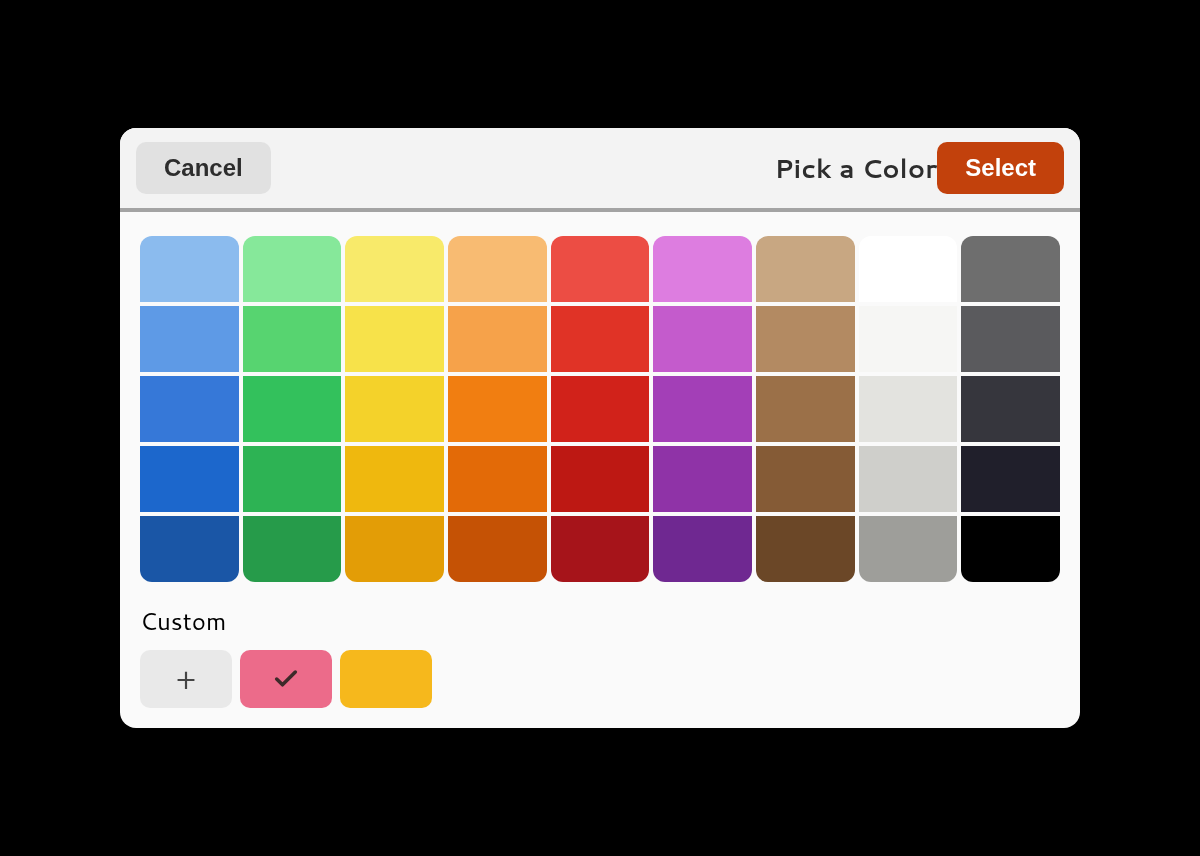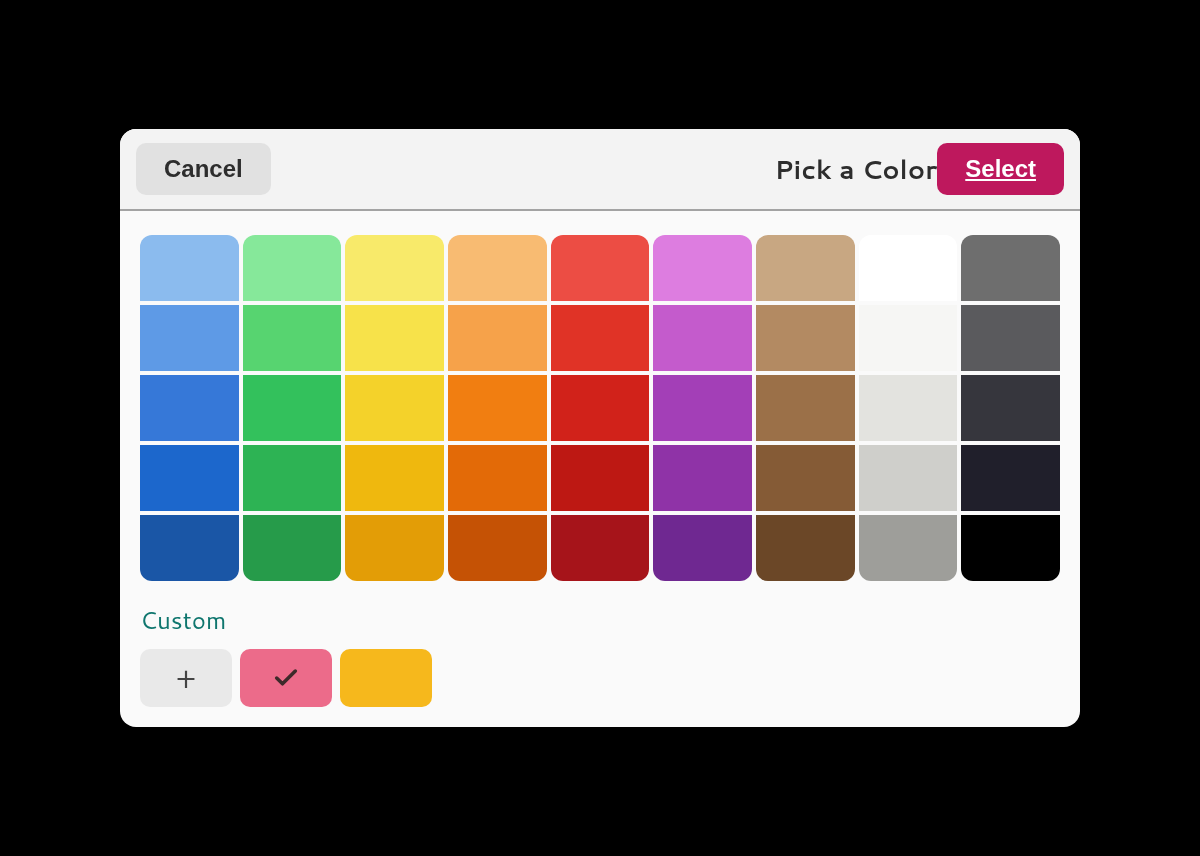--- a/index.html
+++ b/index.html
@@ -17,21 +17,21 @@
       background: #fafafa;
       border-radius: 16px;
       overflow: hidden;
       box-shadow: 0 10px 40px rgba(0,0,0,.5);
     }
     .header {
       display: flex;
       align-items: center;
       justify-content: space-between;
       padding: 14px 16px;
-      border-bottom: 2px solid #a3a3a3;
+      border-bottom: 4px solid #a3a3a3;
       background: #f3f3f3;
     }
     .header-title {
       font-size: 26px;
       font-weight: 700;
       color: #2d2d2d;
       flex: 1;
       text-align: right;
     }
     .btn {
@@ -40,42 +40,41 @@
       padding: 12px 28px;
       border-radius: 10px;
       border: none;
       cursor: pointer;
     }
     .btn-cancel {
       background: #e1e1e1;
       color: #2d2d2d;
     }
     .btn-select {
-      background: #be185d;
+      background: #c2410c;
       color: #fff;
-      text-decoration: underline;
     }
     .body {
       padding: 24px 20px 20px 20px;
     }
     .palette {
       display: grid;
       grid-template-columns: repeat(9, 1fr);
       gap: 4px;
     }
     .swatch {
       height: 66px;
       cursor: pointer;
     }
     .swatch.r0 { border-top-left-radius: 12px; border-top-right-radius: 12px; }
     .swatch.r4 { border-bottom-left-radius: 12px; border-bottom-right-radius: 12px; }
     .section-label {
       margin-top: 22px;
       font-size: 24px;
-      color: #0f766e;
+      color: #000000;
     }
     .custom-row {
       margin-top: 12px;
       display: flex;
       gap: 8px;
     }
     .custom-swatch {
       width: 92px;
       height: 58px;
       border-radius: 10px;

